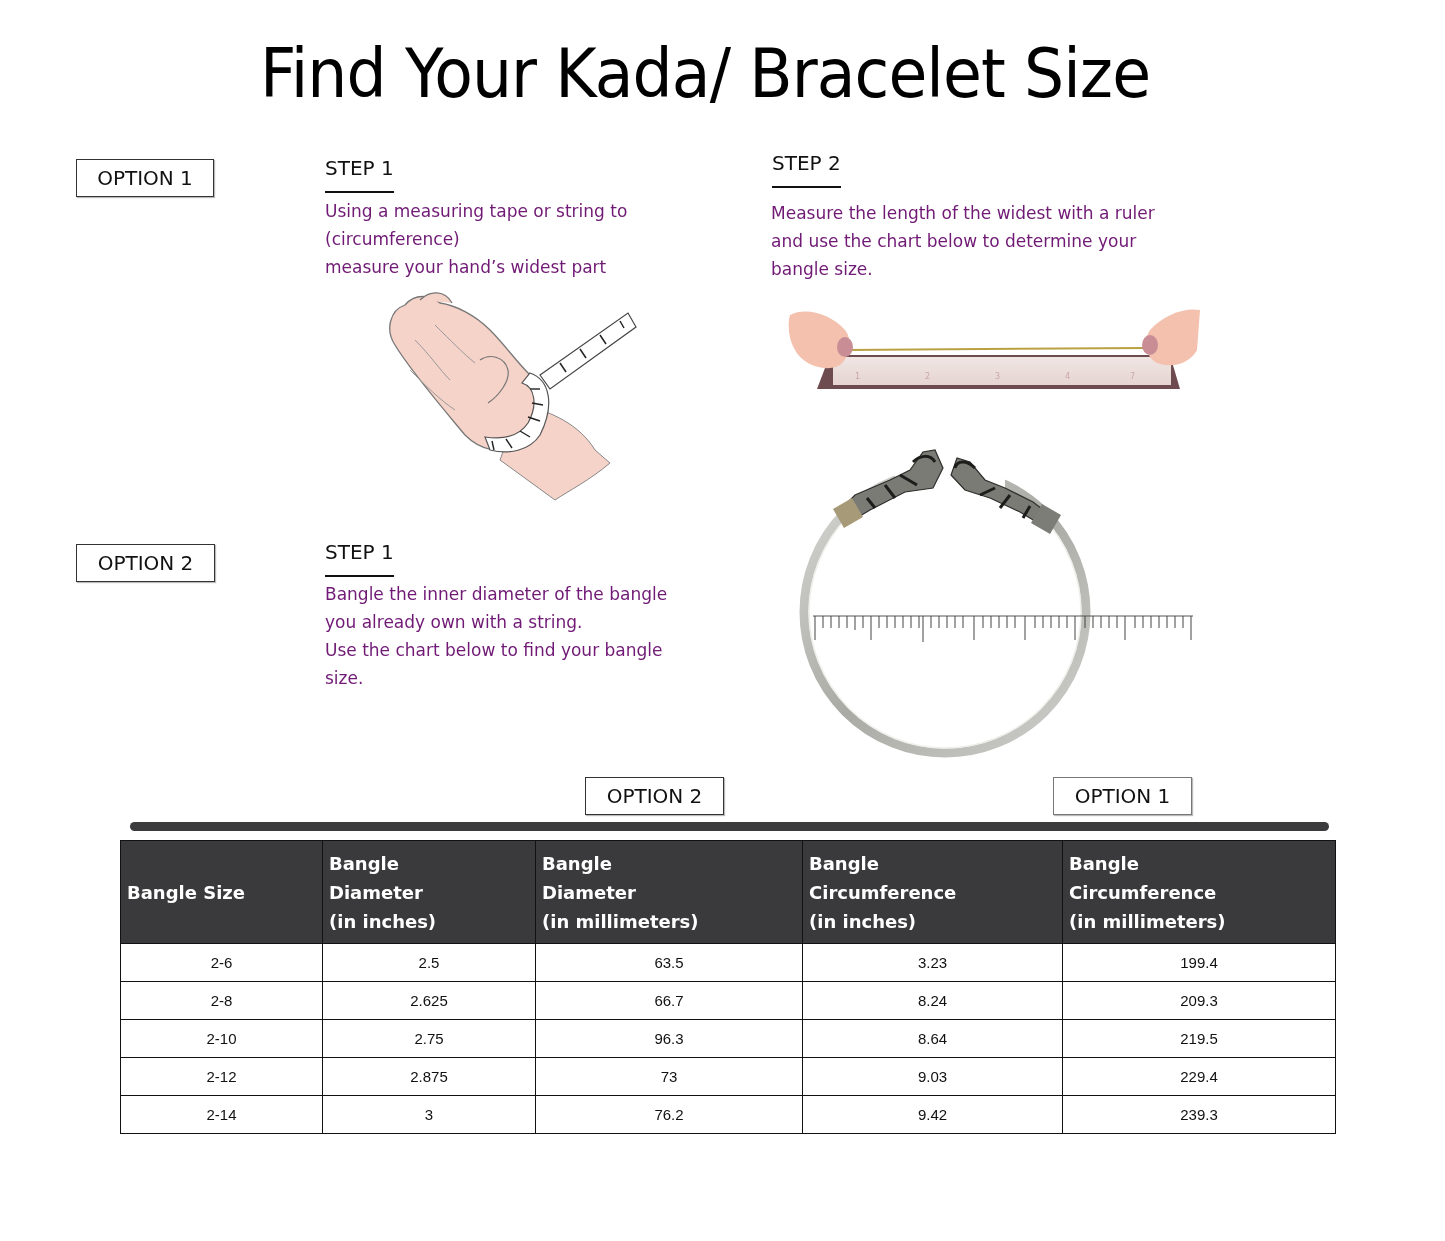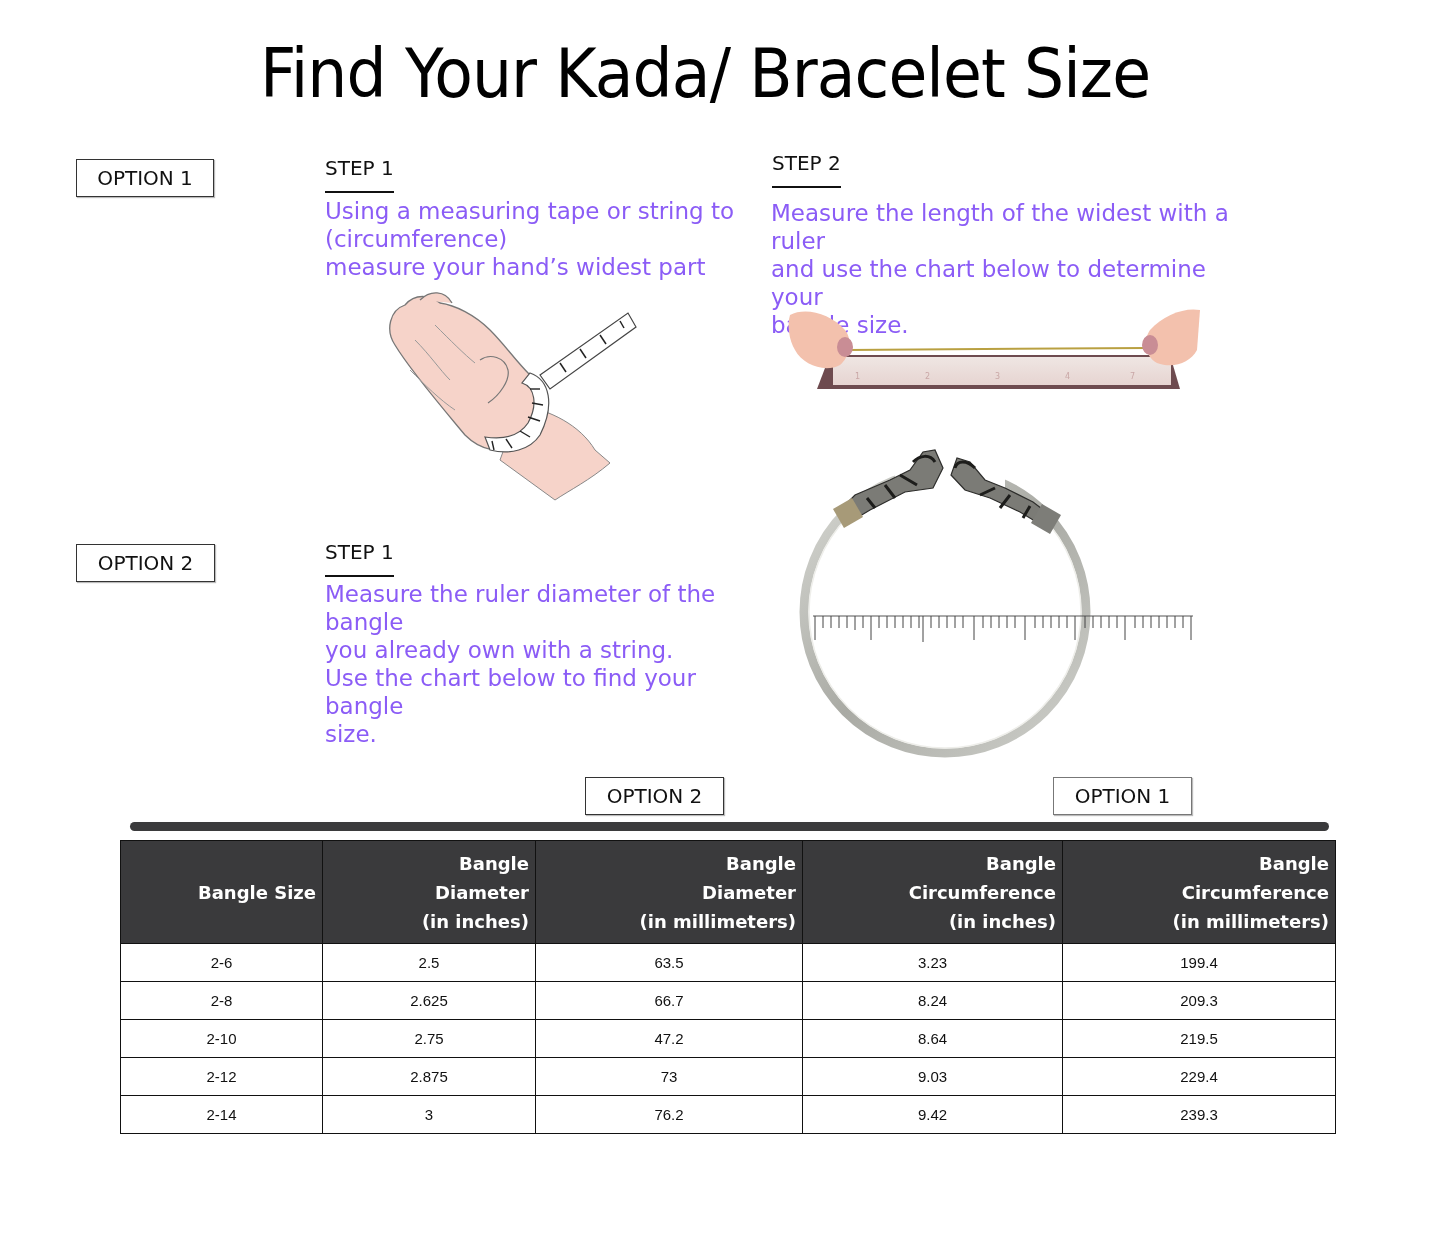--- a/index.html
+++ b/index.html
@@ -19,39 +19,39 @@
     box-shadow: 1px 1px 1px #bbb;
   }
 
   .step-head {
     position: absolute; font-family: "DejaVu Sans", sans-serif; font-size: 20px;
     color: #111; padding-bottom: 11px; border-bottom: 2.5px solid #111;
     line-height: 24px;
   }
 
   .step-text {
-    position: absolute; font-family: "DejaVu Sans", sans-serif; font-size: 23px;
-    line-height: 28px; color: #8b5cf6;
+    position: absolute; font-family: "DejaVu Sans", sans-serif; font-size: 17px;
+    line-height: 28px; color: #701a75;
   }
 
   .illus { position: absolute; }
 
   .divider-bar {
     position: absolute; left: 130px; top: 822px; width: 1199px; height: 9px;
     background: #3b3b3d; border-radius: 5px;
   }
 
   table.size-table {
     position: absolute; left: 120px; top: 840px; width: 1215px;
     border-collapse: collapse; table-layout: fixed;
   }
   table.size-table th {
     background: #3a3a3c; color: #fff; font-family: "DejaVu Sans", sans-serif;
     font-weight: bold; font-size: 18px; line-height: 29px; height: 103px;
-    border: 1.5px solid #111; text-align: right; vertical-align: middle;
+    border: 1.5px solid #111; text-align: left; vertical-align: middle;
     padding: 0 6px;
   }
   table.size-table td {
     font-family: "Liberation Sans", sans-serif; font-size: 15px; color: #111;
     height: 38px; border: 1.5px solid #111; text-align: center;
     vertical-align: middle; background: #fff;
   }
   .col0 { width: 202px; } .col1 { width: 213px; } .col2 { width: 267px; }
   .col3 { width: 260px; } .col4 { width: 273px; }
 </style>
@@ -130,21 +130,21 @@
 
     <path d="M415,5 C400,2 378,10 365,25 C358,35 360,52 372,58 C388,64 405,58 412,45 Z" fill="#f3c1ad"></path>
     <ellipse cx="365" cy="40" rx="8" ry="10" fill="#c98d95"></ellipse>
   </svg>
 </div>
 
 <div class="opt-box" style="left:76px; top:544px; width:139px; height:38px;">OPTION 2</div>
 
 <div class="step-head" style="left:325px; top:540px;">STEP 1</div>
 <div class="step-text" style="left:325px; top:580px; width:440px;">
-  <div>Measure the ruler diameter of the bangle</div>
+  <div>Bangle the inner diameter of the bangle</div>
   <div>you already own with a string.</div>
   <div>Use the chart below to find your bangle</div>
   <div>size.</div>
 </div>
 
 <div class="illus" style="left:795px; top:440px; width:405px; height:320px;">
   <svg width="405" height="320" viewBox="0 0 405 320">
     <defs>
       <linearGradient id="silverG" x1="0" y1="0" x2="1" y2="1">
         <stop offset="0" stop-color="#d8d9d4"></stop>
@@ -271,21 +271,21 @@
     <tr>
       <td>2-8</td>
       <td>2.625</td>
       <td>66.7</td>
       <td>8.24</td>
       <td>209.3</td>
     </tr>
     <tr>
       <td>2-10</td>
       <td>2.75</td>
-      <td>47.2</td>
+      <td>96.3</td>
       <td>8.64</td>
       <td>219.5</td>
     </tr>
     <tr>
       <td>2-12</td>
       <td>2.875</td>
       <td>73</td>
       <td>9.03</td>
       <td>229.4</td>
     </tr>

